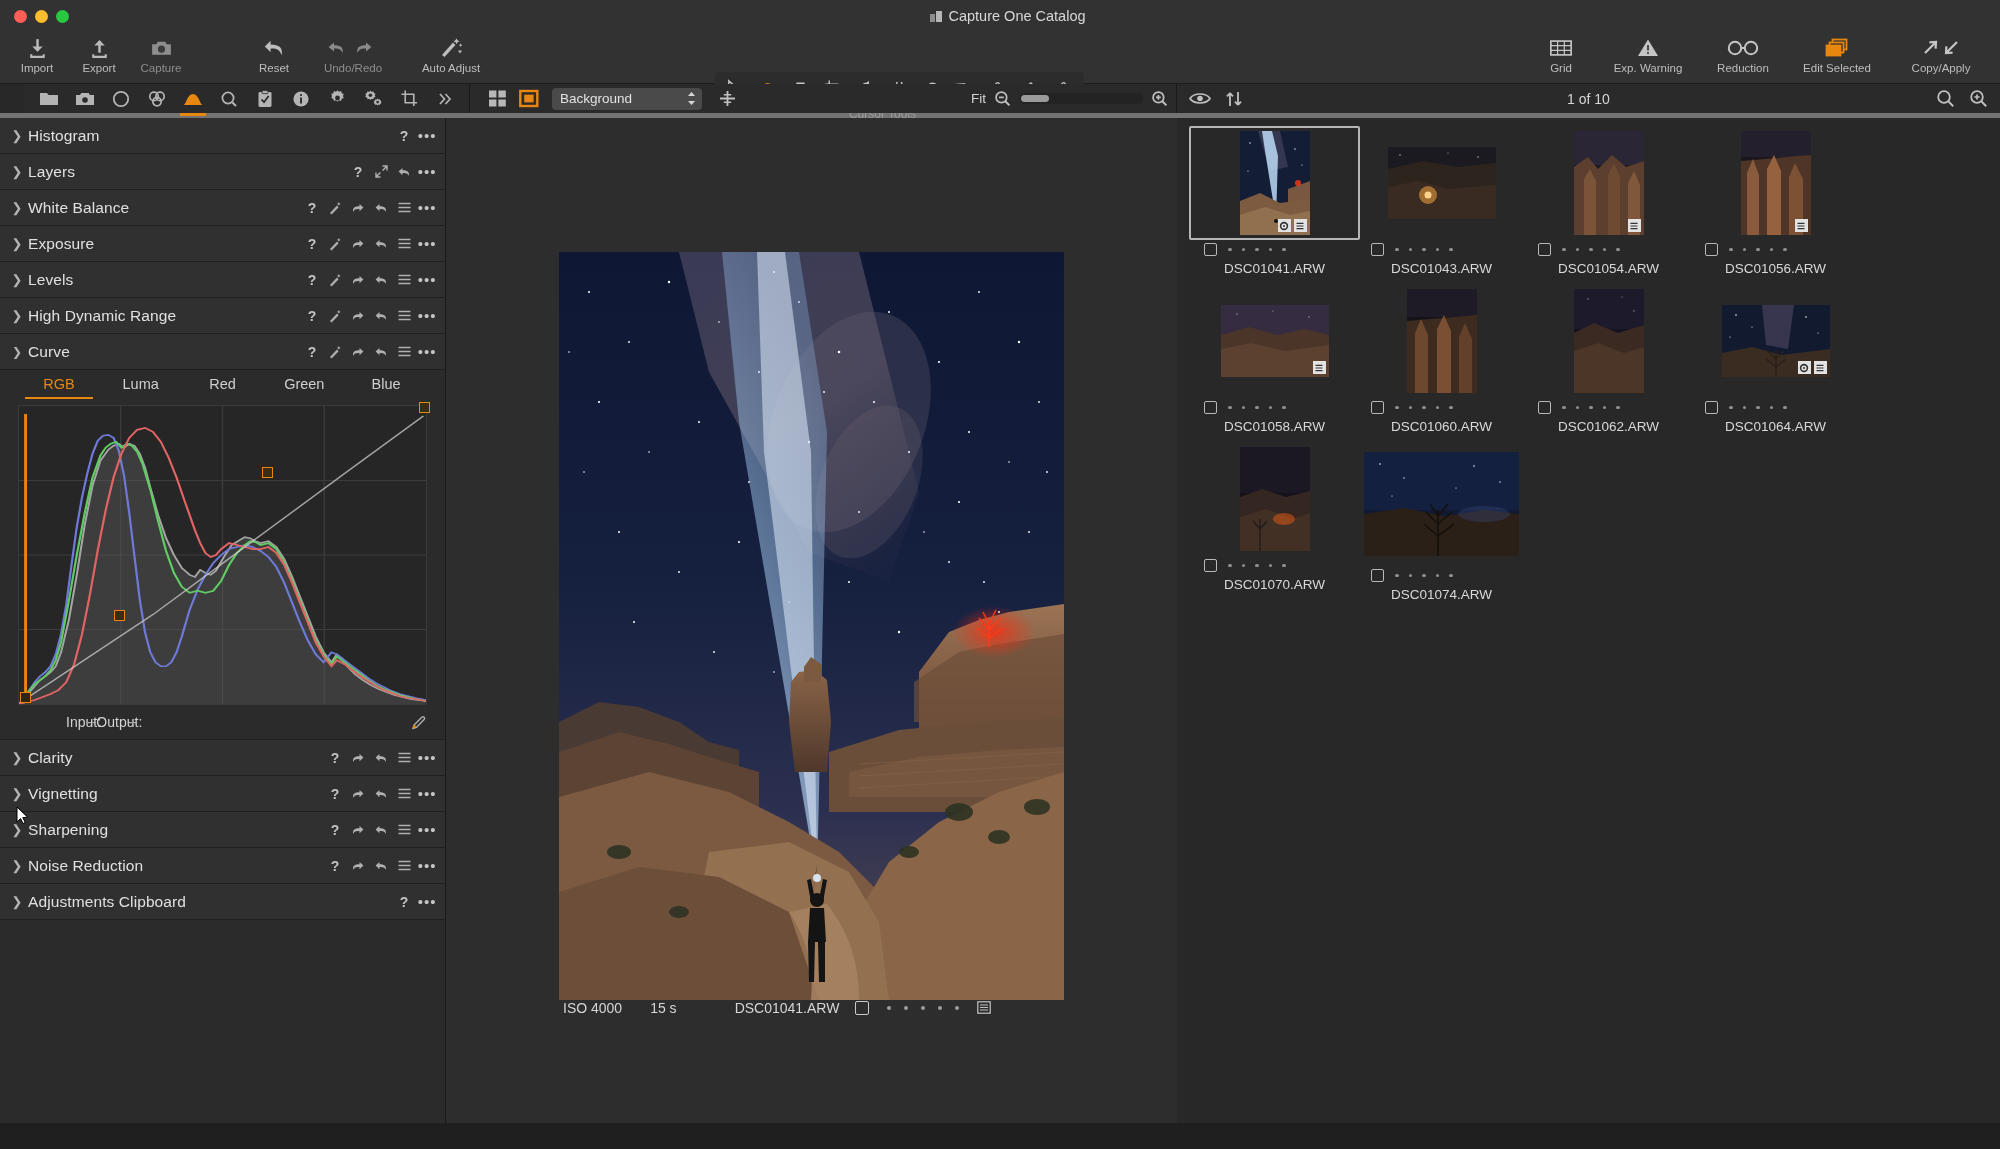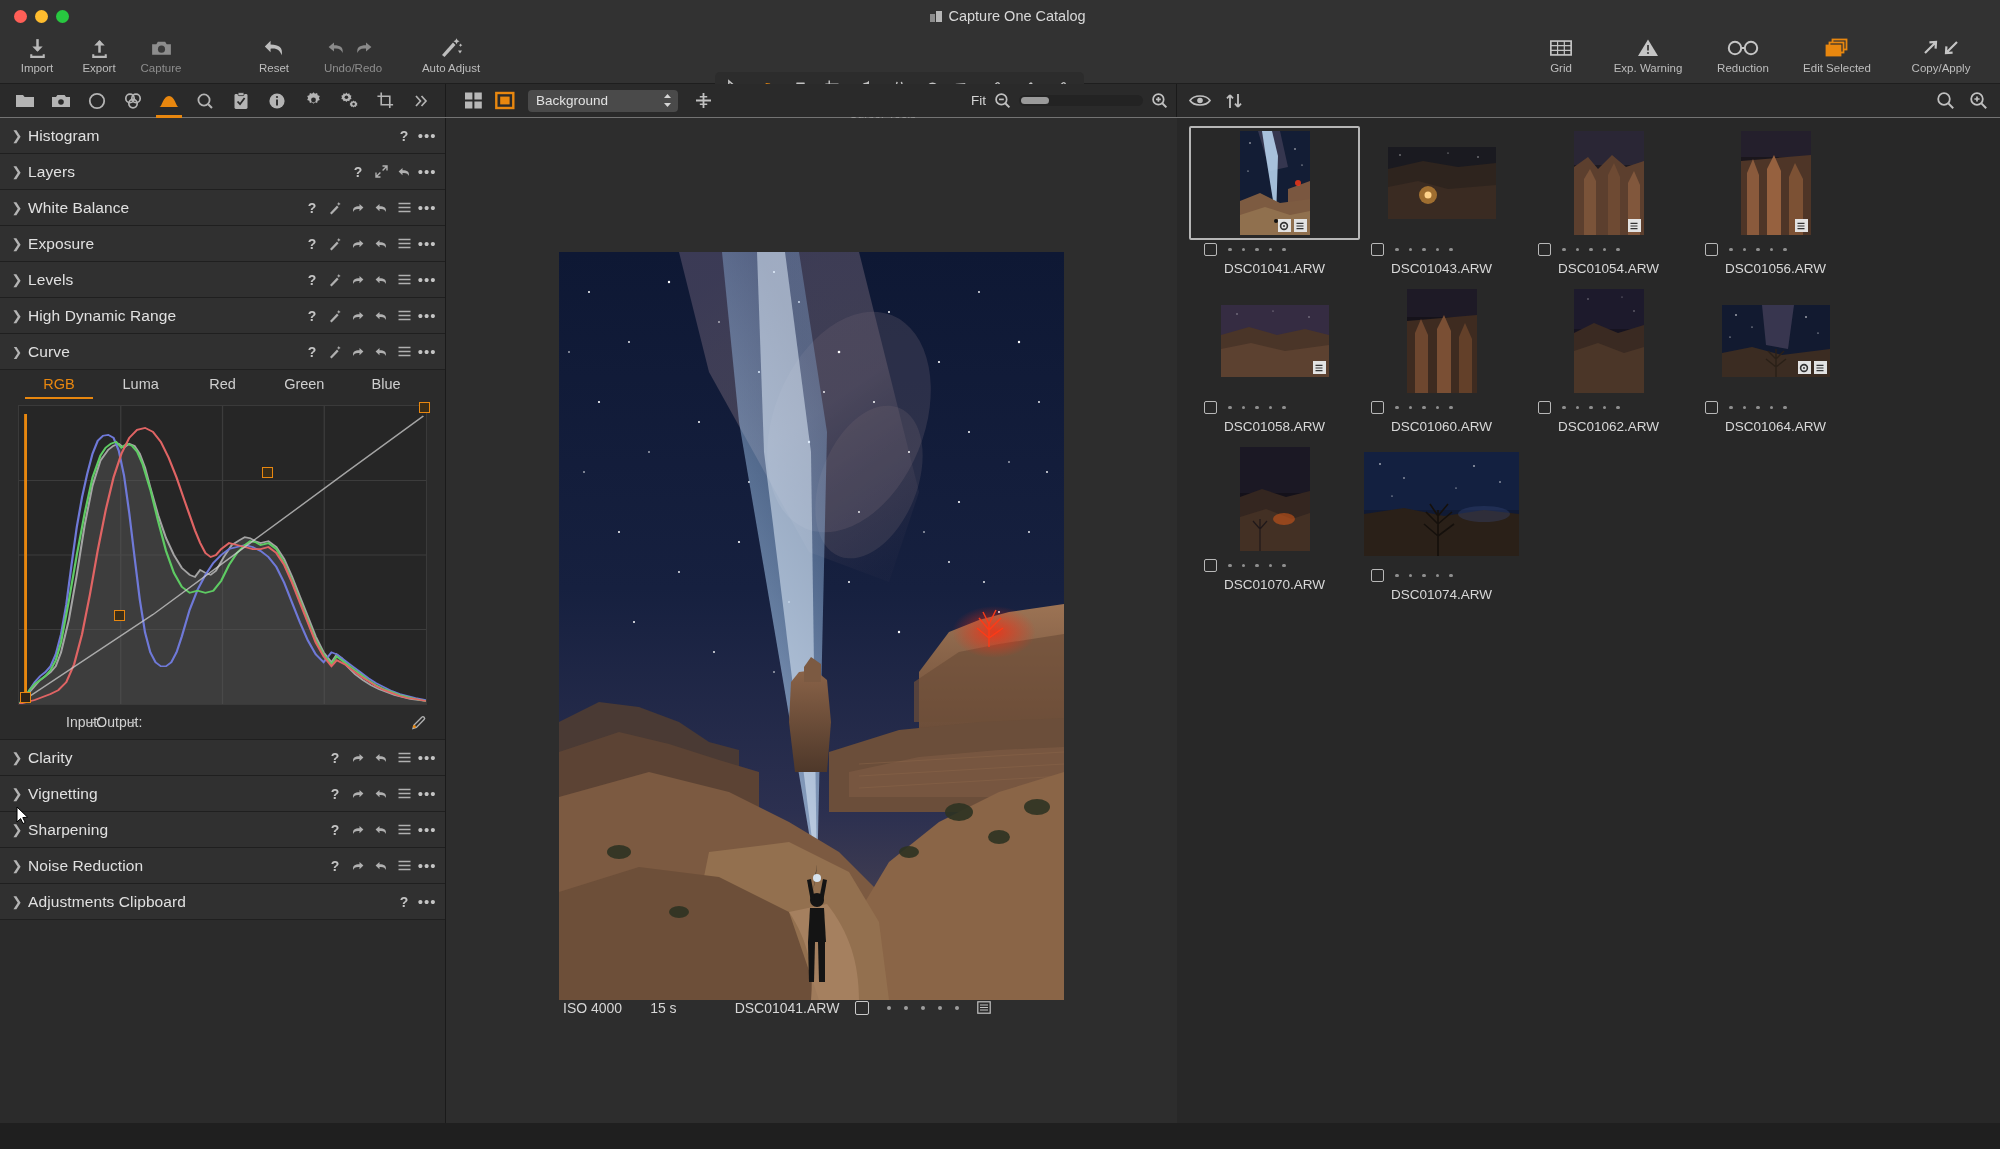--- a/index.html
+++ b/index.html
@@ -59,21 +59,21 @@
     display:flex; align-items:center; gap:1px;
     padding:3px 4px; border-radius:3px; cursor:default;
   }
   .ct .caret { font-size:8px; color:#9b9b9b; line-height:1; margin-top:6px;}
   .cursor-label {
     position:absolute; left:715px; top:75px; width:335px; text-align:center;
     font-size:12px; color:#9d9d9d;
   }
 
   
-  .subbar { height:34px; flex:none; display:flex; background:#282828; border-bottom:1px solid #737373; }
+  .subbar { height:34px; flex:none; display:flex; background:#282828; border-bottom:5px solid #737373;padding-left:24px; }
   .subbar-left {
     width:446px; background:#2a2a2a; display:flex; align-items:center;
     padding-left:8px; gap:2px; border-right:1px solid #1a1a1a; position:relative;
   }
   .tooltab {
     width:34px; height:30px; display:flex; align-items:center; justify-content:center;
     cursor:default; position:relative;
   }
   .tooltab.active::after {
     content:""; position:absolute; bottom:-2px; left:4px; right:4px; height:3px;
@@ -555,20 +555,21 @@
             <path d="M1 7.5 C5 1.5 17 1.5 21 7.5 C17 13.5 5 13.5 1 7.5 Z" fill="none" stroke="#c0c0c0" stroke-width="1.7"></path>
             <circle cx="11" cy="7.5" r="2.8" fill="#c0c0c0"></circle>
           </svg>
       </span>
       <span>
         <svg width="18" height="18" viewBox="0 0 18 18">
           <path d="M5 16 L5 3 M5 3 L2 6.4 M5 3 L8 6.4" fill="none" stroke="#c0c0c0" stroke-width="1.8"></path>
           <path d="M13 2 L13 15 M13 15 L10 11.6 M13 15 L16 11.6" fill="none" stroke="#c0c0c0" stroke-width="1.8"></path>
         </svg>
       </span>
+      <span class="counttext">1 of 10</span>
       <span style="margin-left:auto;">
         <svg width="19" height="19" viewBox="0 0 19 19">
             <circle cx="8" cy="8" r="5.8" fill="none" stroke="#c0c0c0" stroke-width="1.8"></circle>
             <path d="M12.4 12.4 L17.2 17.2" stroke="#c0c0c0" stroke-width="2"></path>
           </svg>
       </span>
       <span>
         <svg width="19" height="19" viewBox="0 0 19 19">
             <circle cx="8" cy="8" r="5.8" fill="none" stroke="#c0c0c0" stroke-width="1.8"></circle>
             <path d="M5.4 8 L10.6 8 M8 5.4 L8 10.6" stroke="#c0c0c0" stroke-width="1.7"></path>

